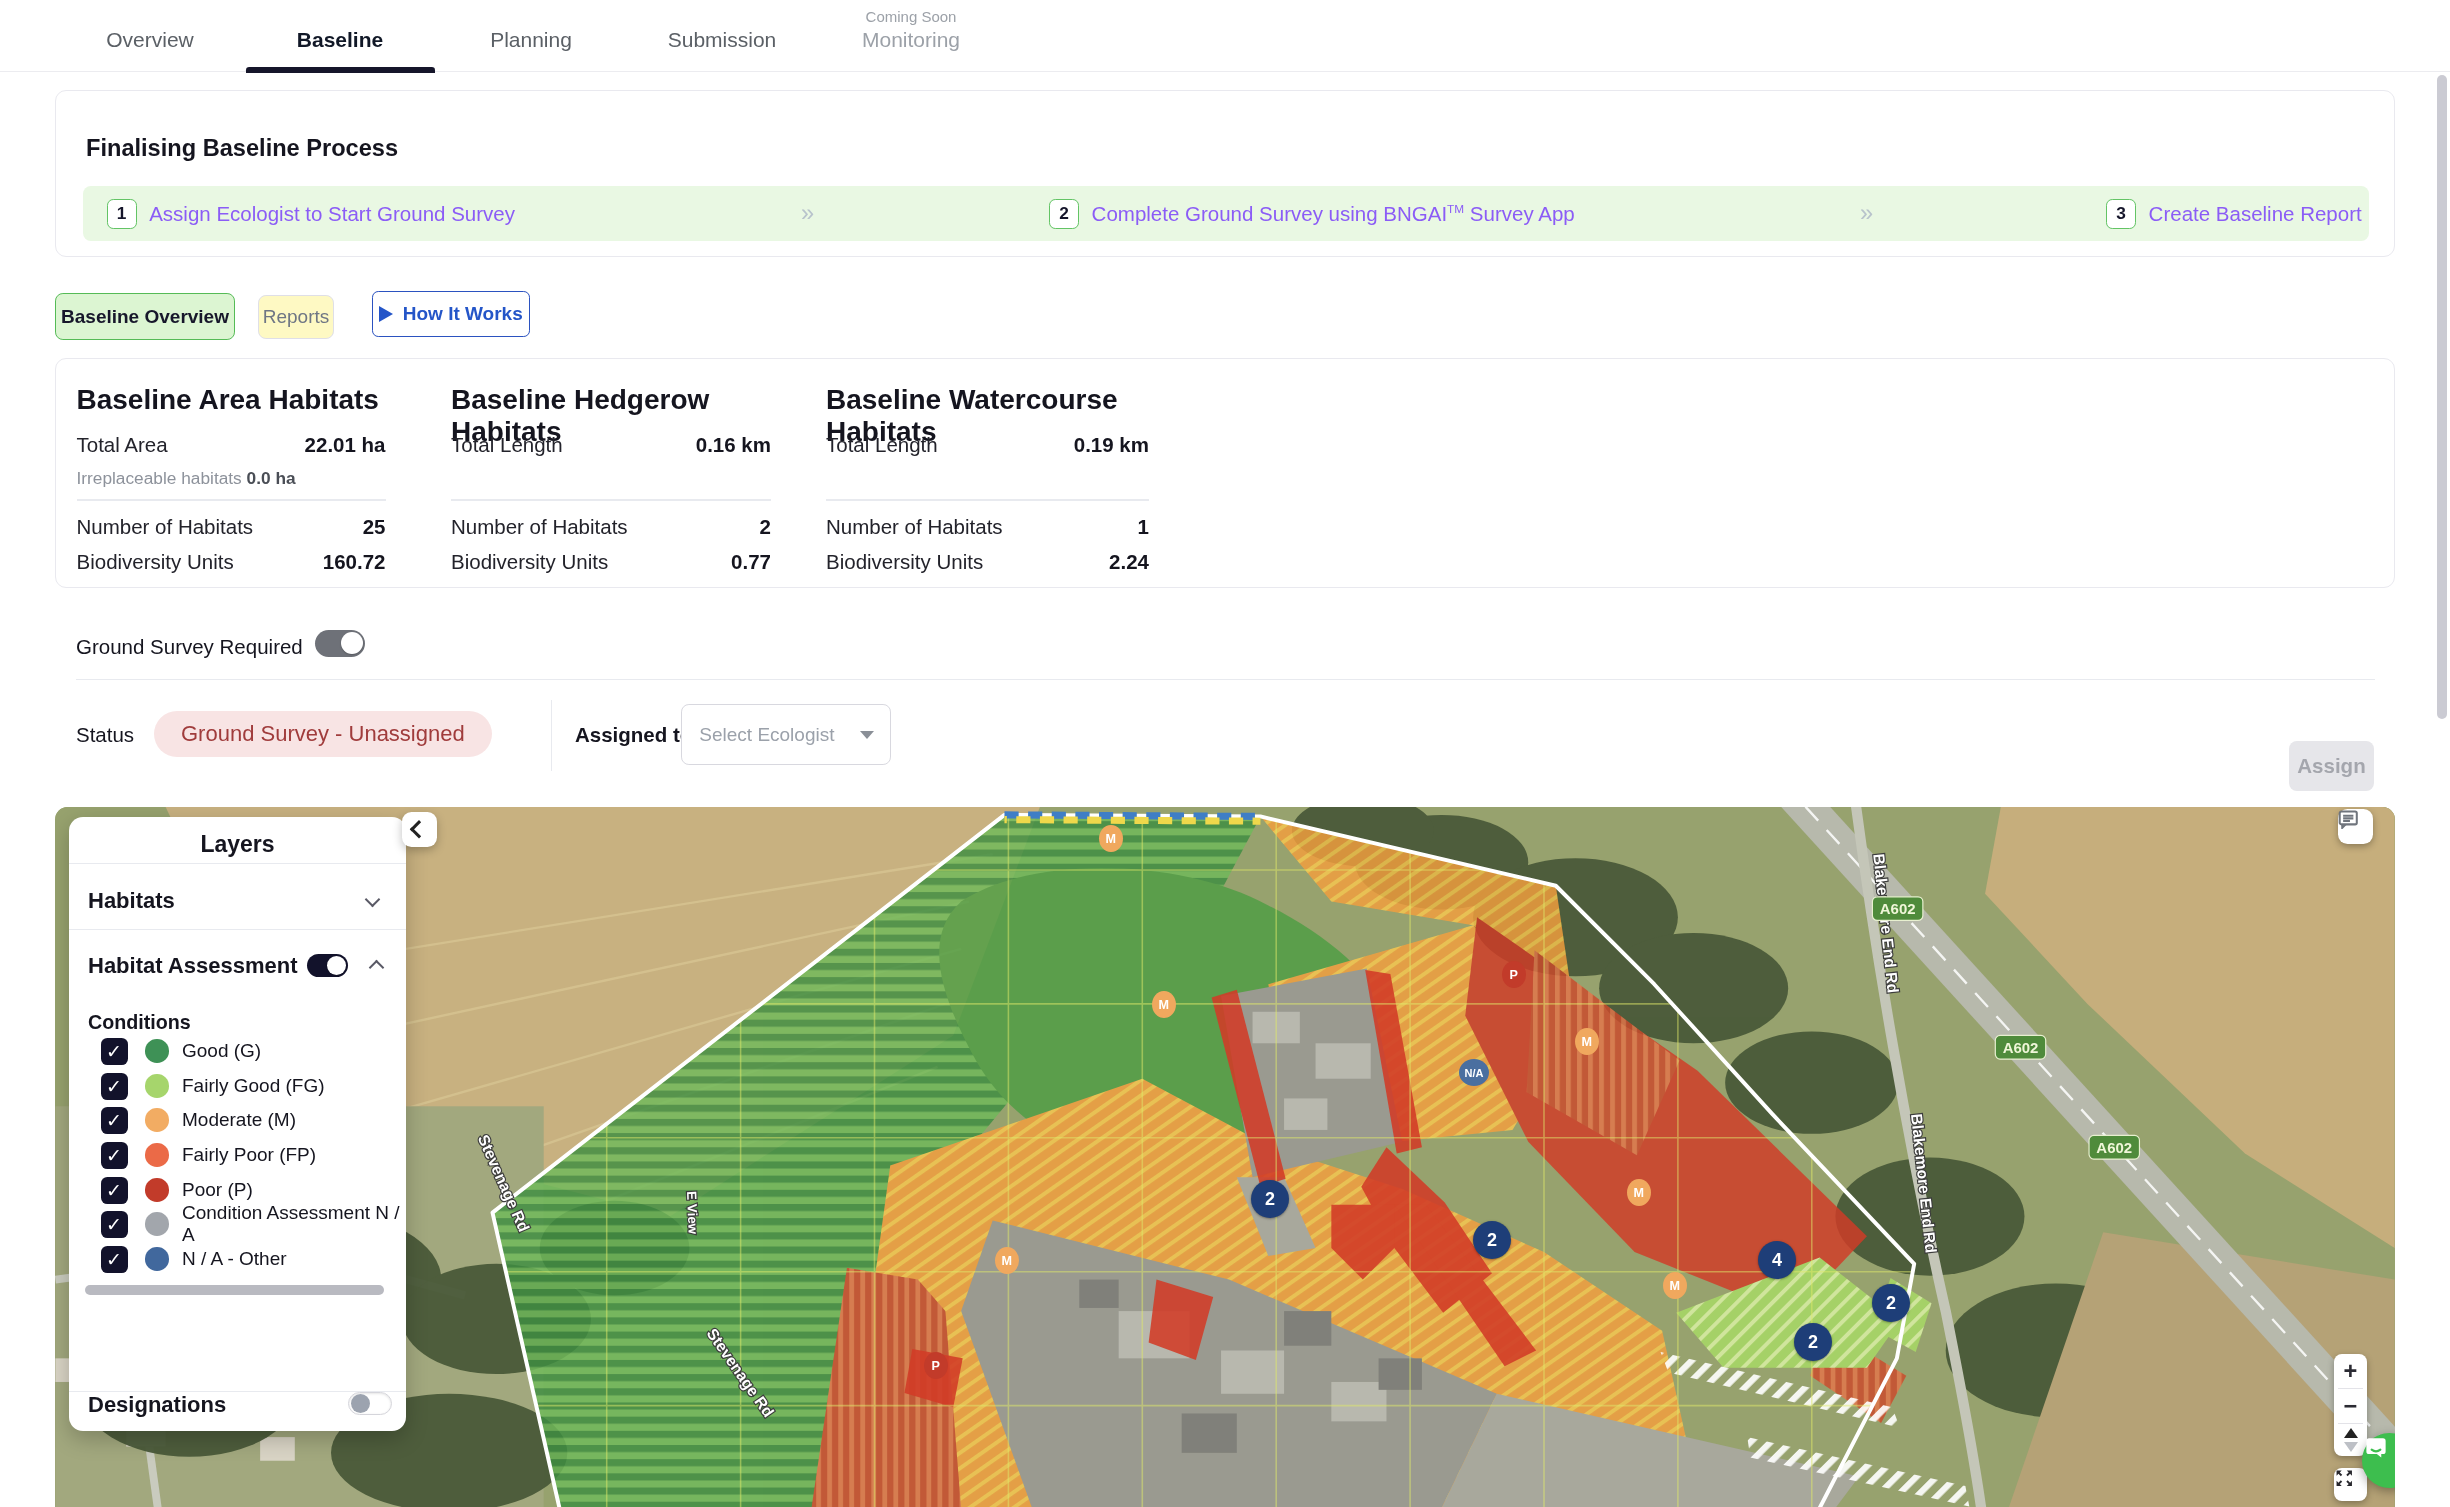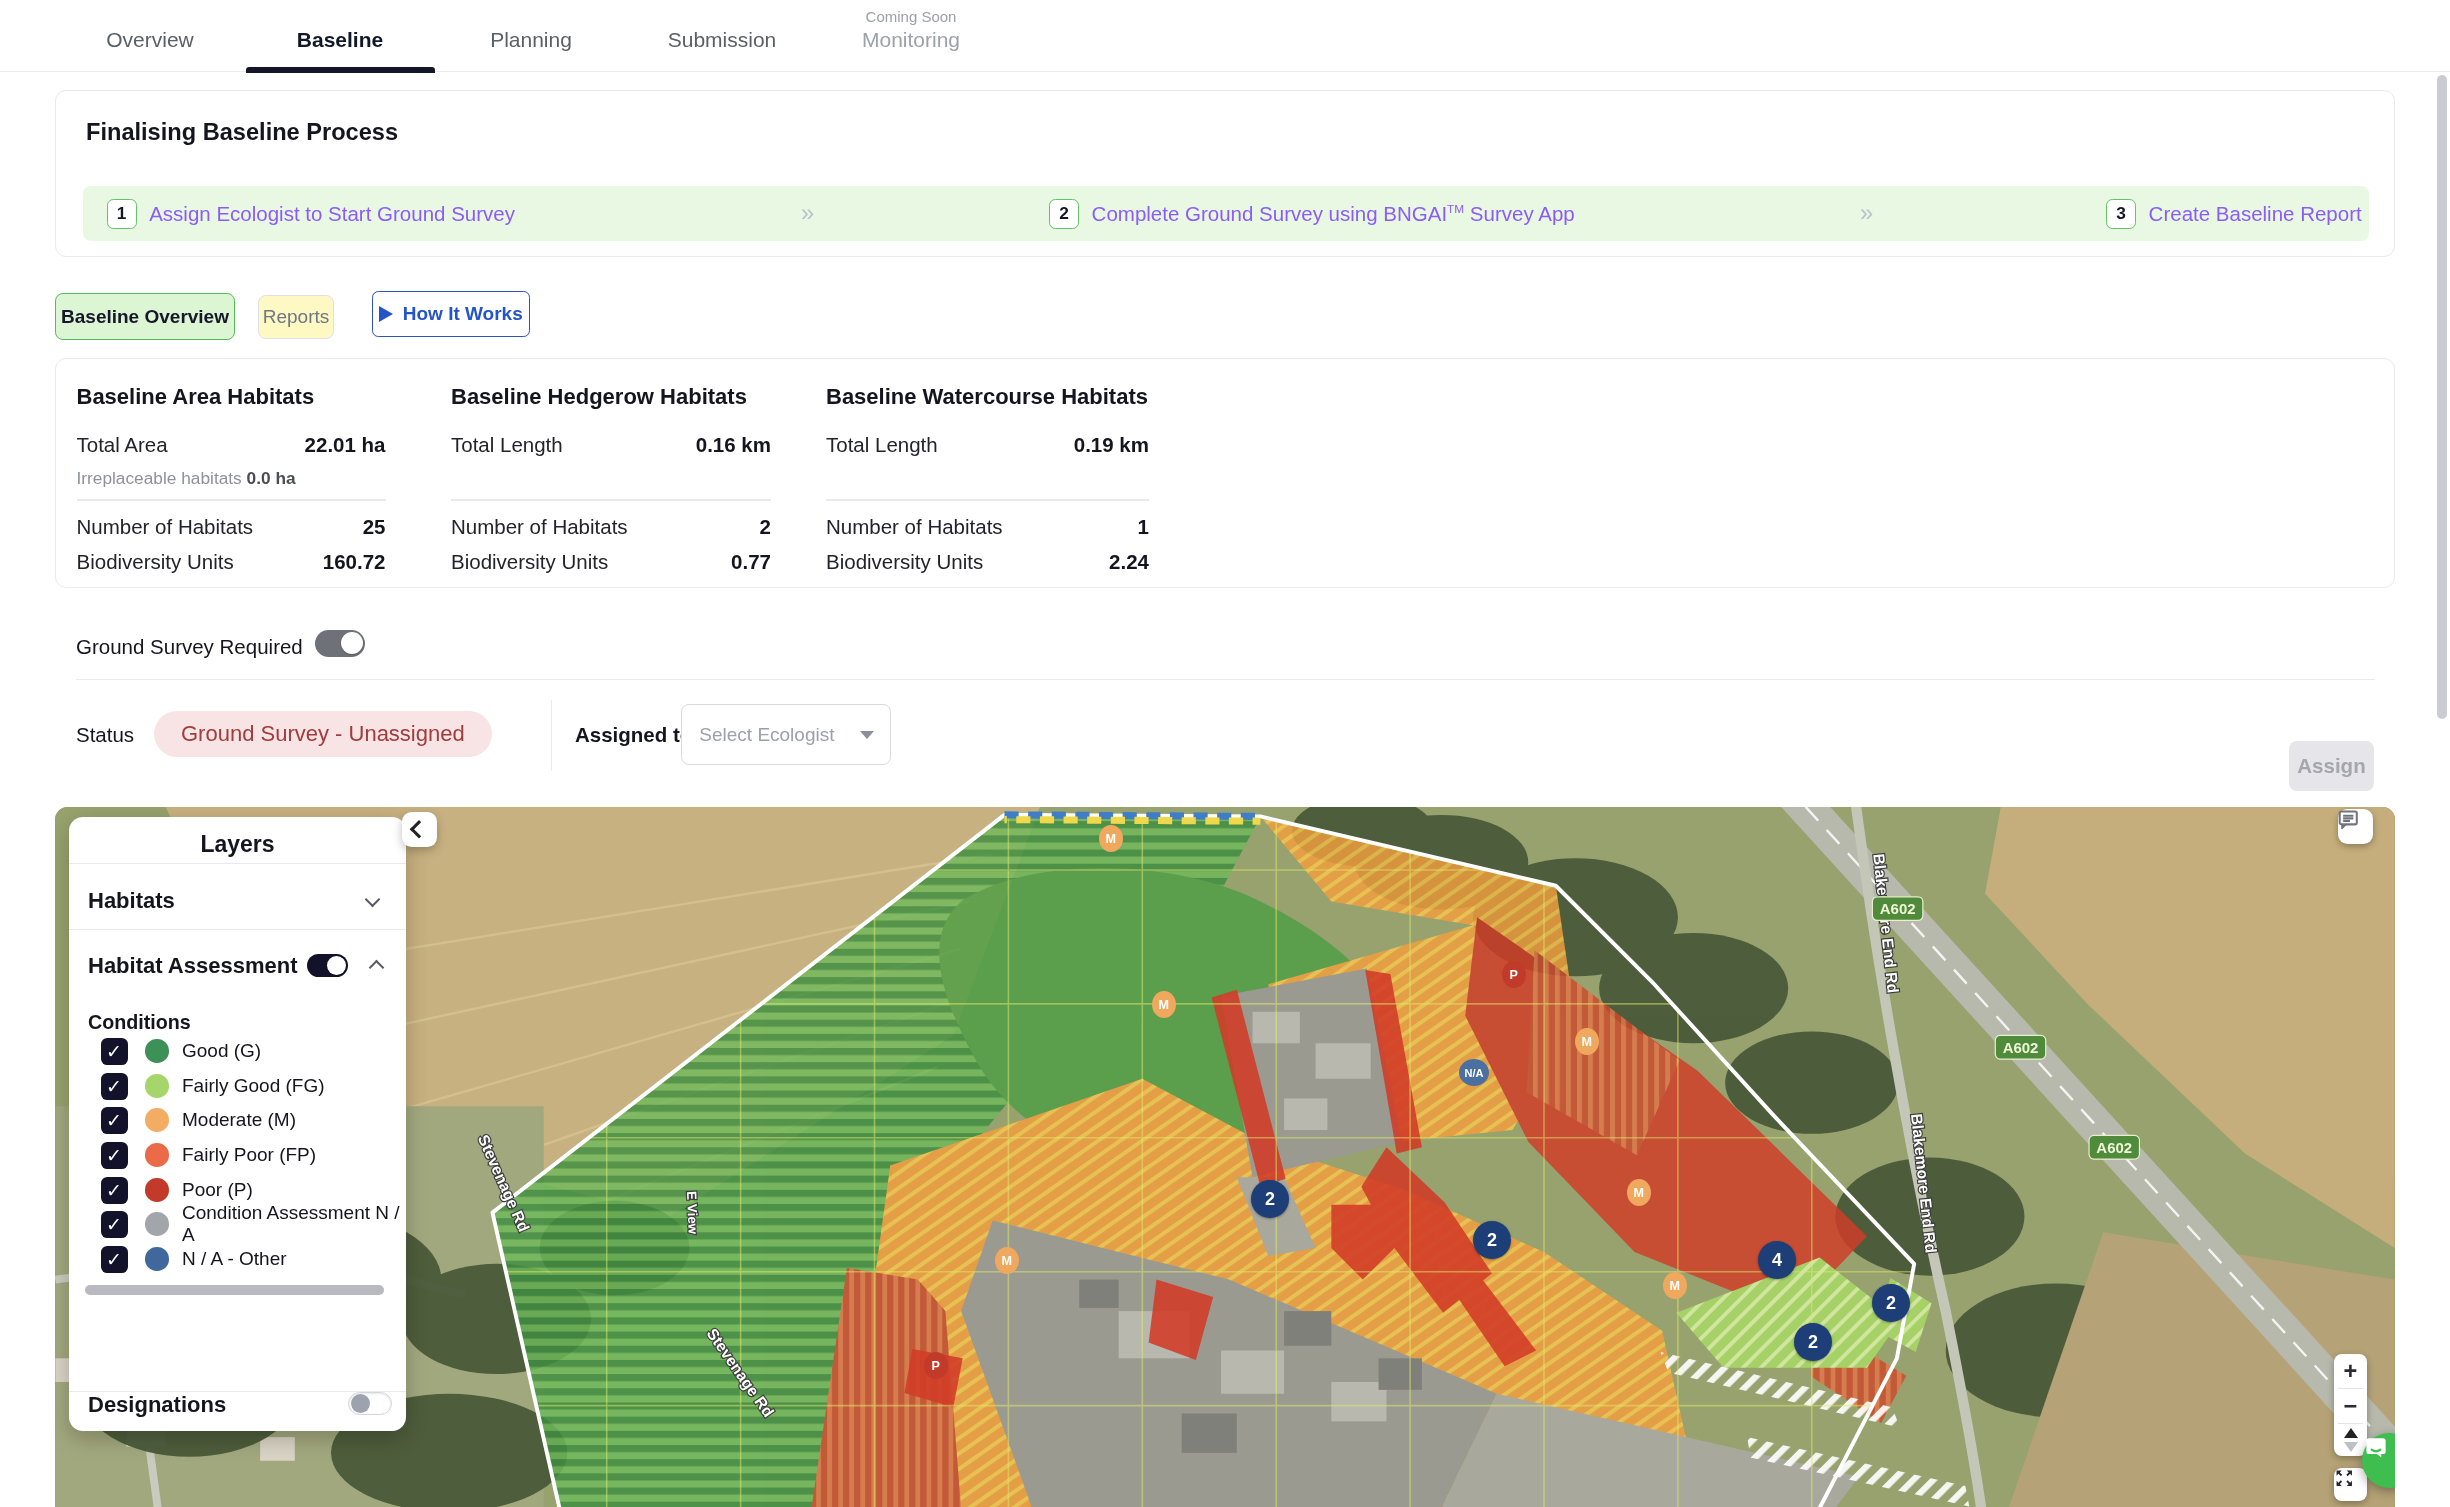--- a/index.html
+++ b/index.html
@@ -14,21 +14,21 @@
   .tab.active { color:#111827; font-weight:700; }
   .tab.disabled { color:#9CA1A8; }
   .coming-soon { position:absolute; top:7.9px; transform:translateX(-50%); font-size:15px;
          color:#9CA1A8; white-space:nowrap; }
   .tab-underline { position:absolute; left:246px; top:67px; width:189px; height:5.5px;
          background:#15152A; border-radius:3.2px 3.2px 0 0; }
 
   
   .card { position:absolute; background:#fff; border:0.8px solid #E9E9EF; border-radius:11px; }
   .process-card { left:55px; top:90px; width:2340px; height:167px; }
-  .process-title { position:absolute; left:30px; top:28px; font-size:23.6px; font-weight:700; }
+  .process-title { position:absolute; left:30px; top:44px; font-size:23.6px; font-weight:700; }
   .process-banner { position:absolute; left:27px; top:95px; width:2286px; height:55px;
          background:#E9F8E3; border-radius:7.9px; }
   .step { position:absolute; top:0; height:55px; display:flex; align-items:center; gap:12.6px; }
   .step-num { width:30px; height:30px; background:#fff; border:1.6px solid #63C465; border-radius:6.3px;
          display:flex; align-items:center; justify-content:center; font-size:17.3px; font-weight:600; color:#15152A; }
   .step-label { font-size:20.5px; font-weight:500; color:#8b5cf6; white-space:nowrap; }
   .step-label sup { font-size:11.8px; }
   .step-sep { position:absolute; top:0; height:55px; display:flex; align-items:center;
          font-size:23.6px; color:#B8C3CC; }
 
@@ -40,21 +40,21 @@
   .btn-reports { left:258px; top:295px; width:76px; height:44px; background:#fef9c3;
          border:1.6px solid #DFDFE7; color:#6F7684;text-align:center; }
   .btn-how { left:372px; top:291px; width:158px; height:46px; background:#fff;
          border:1.6px solid #2B52C0; color:#2455C8; font-weight:600; border-radius:6.3px; gap:9.5px; }
   .play-tri { width:0; height:0; border-top:8.7px solid transparent; border-bottom:8.7px solid transparent;
          border-left:14px solid #2455C8; }
 
   
   .stats-card { left:55px; top:358px; width:2340px; height:230px; }
   .stat-col { position:absolute; top:0; height:100%; }
-  .stat-title { position:absolute; top:25px; left:0; font-size:22px; font-weight:700; }
+  .stat-title { position:absolute; top:25px; left:0; font-size:28px; font-weight:700; }
   .stat-row { position:absolute; left:0; right:0; font-size:20.5px; color:#23232B; }
   .stat-row .val { position:absolute; right:0; font-weight:700; color:#15151F; }
   .stat-note { position:absolute; left:0; top:109px; font-size:17.3px; color:#8D929B; }
   .stat-note b { color:#4A4E56;margin-top:12px; }
   .stat-div { position:absolute; left:0; right:0; top:140px; height:1.6px; background:#E8EAEF; }
 
   
   .gs-label { position:absolute; left:76px; top:635px; font-size:20.5px; }
   .toggle { position:absolute; border-radius:787px; cursor:pointer; }
   .knob { position:absolute; background:#fff; border-radius:50%; box-shadow:0 0.8px 1.6px rgba(0,0,0,.25); }

